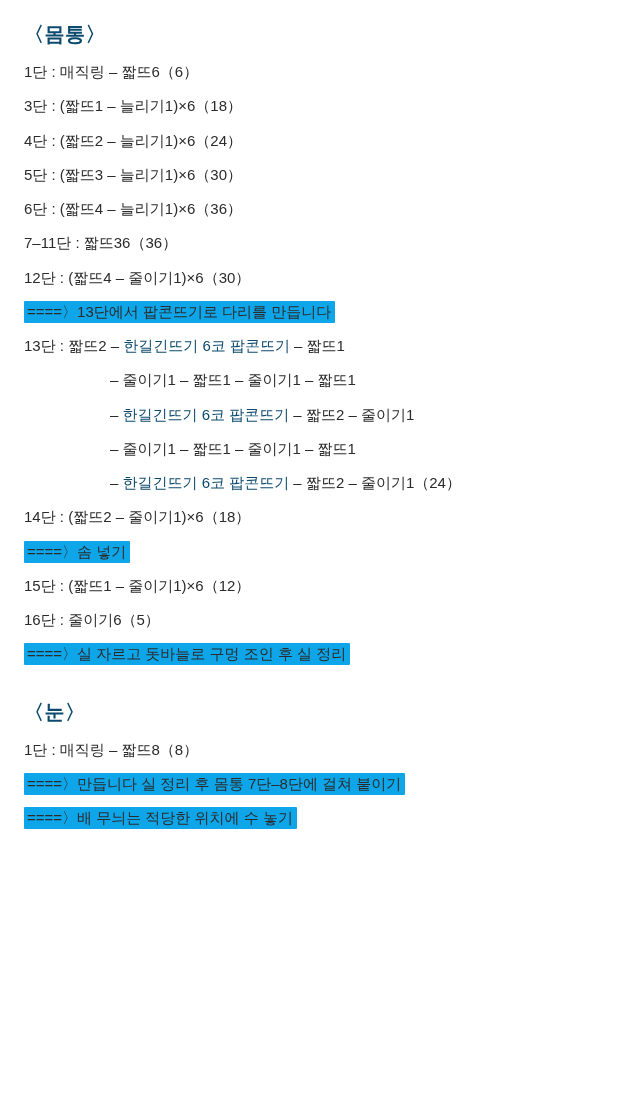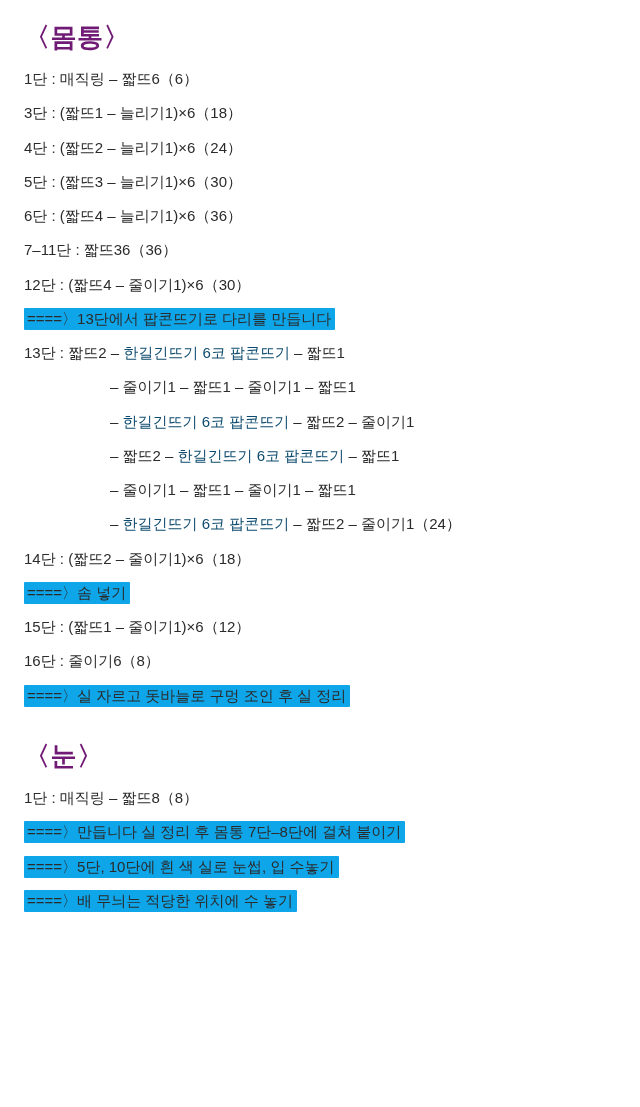--- a/index.html
+++ b/index.html
@@ -15,24 +15,24 @@
     -webkit-font-smoothing: antialiased;
   }
   .page {
     position: relative;
     width: 640px;
     height: 1107px;
     box-sizing: border-box;
     padding: 22px 24px 10px 24px;
   }
   .section-title {
-    font-size: 26px;
+    font-size: 20px;
     font-weight: bold;
     letter-spacing: 0.5px;
-    color: #701a75;
+    color: #0c4a6e;
     margin: 0 0 14px 0;
     line-height: 1.2;
   }
   .section-title.second {
     margin-top: 34px;
   }
   .row {
     font-size: 15px;
     line-height: 1.55;
     margin: 0 0 11px 0;
@@ -74,36 +74,34 @@
   <p class="row">12단 : (짧뜨4 – 줄이기1)×6（30）</p>
 
   <p class="row note-line"><span class="hl">====〉13단에서 팝콘뜨기로 다리를 만듭니다</span></p>
 
   <p class="row"><span>13단 : 짧뜨2 – </span><span class="pink">한길긴뜨기 6코 팝콘뜨기</span><span> – 짧뜨1</span></p>
 
   <p class="row cont"><span>– 줄이기1 – 짧뜨1 – 줄이기1 – 짧뜨1</span></p>
 
   <p class="row cont"><span>– </span><span class="pink">한길긴뜨기 6코 팝콘뜨기</span><span> – 짧뜨2 – 줄이기1</span></p>
 
-  <p class="row cont"><span>– 짧뜨2 – </span><span class="pink">한길긴뜨기 6코 팝콘뜨기</span><span> – 짧뜨1</span></p>
 
   <p class="row cont"><span>– 줄이기1 – 짧뜨1 – 줄이기1 – 짧뜨1</span></p>
 
   <p class="row cont"><span>– </span><span class="pink">한길긴뜨기 6코 팝콘뜨기</span><span> – 짧뜨2 – 줄이기1（24）</span></p>
 
   <p class="row">14단 : (짧뜨2 – 줄이기1)×6（18）</p>
 
   <p class="row note-line"><span class="hl">====〉솜 넣기</span></p>
 
   <p class="row">15단 : (짧뜨1 – 줄이기1)×6（12）</p>
-  <p class="row">16단 : 줄이기6（8）</p>
+  <p class="row">16단 : 줄이기6（5）</p>
 
   <p class="row note-line"><span class="hl">====〉실 자르고 돗바늘로 구멍 조인 후 실 정리</span></p>
 
   <h1 class="section-title second">〈눈〉</h1>
 
   <p class="row">1단 : 매직링 – 짧뜨8（8）</p>
 
   <p class="row note-line"><span class="hl">====〉만듭니다 실 정리 후 몸통 7단–8단에 걸쳐 붙이기</span></p>
-  <p class="row note-line"><span class="hl">====〉5단, 10단에 흰 색 실로 눈썹, 입 수놓기</span></p>
   <p class="row note-line"><span class="hl">====〉배 무늬는 적당한 위치에 수 놓기</span></p>
 
 </div>
 
 </body></html>

